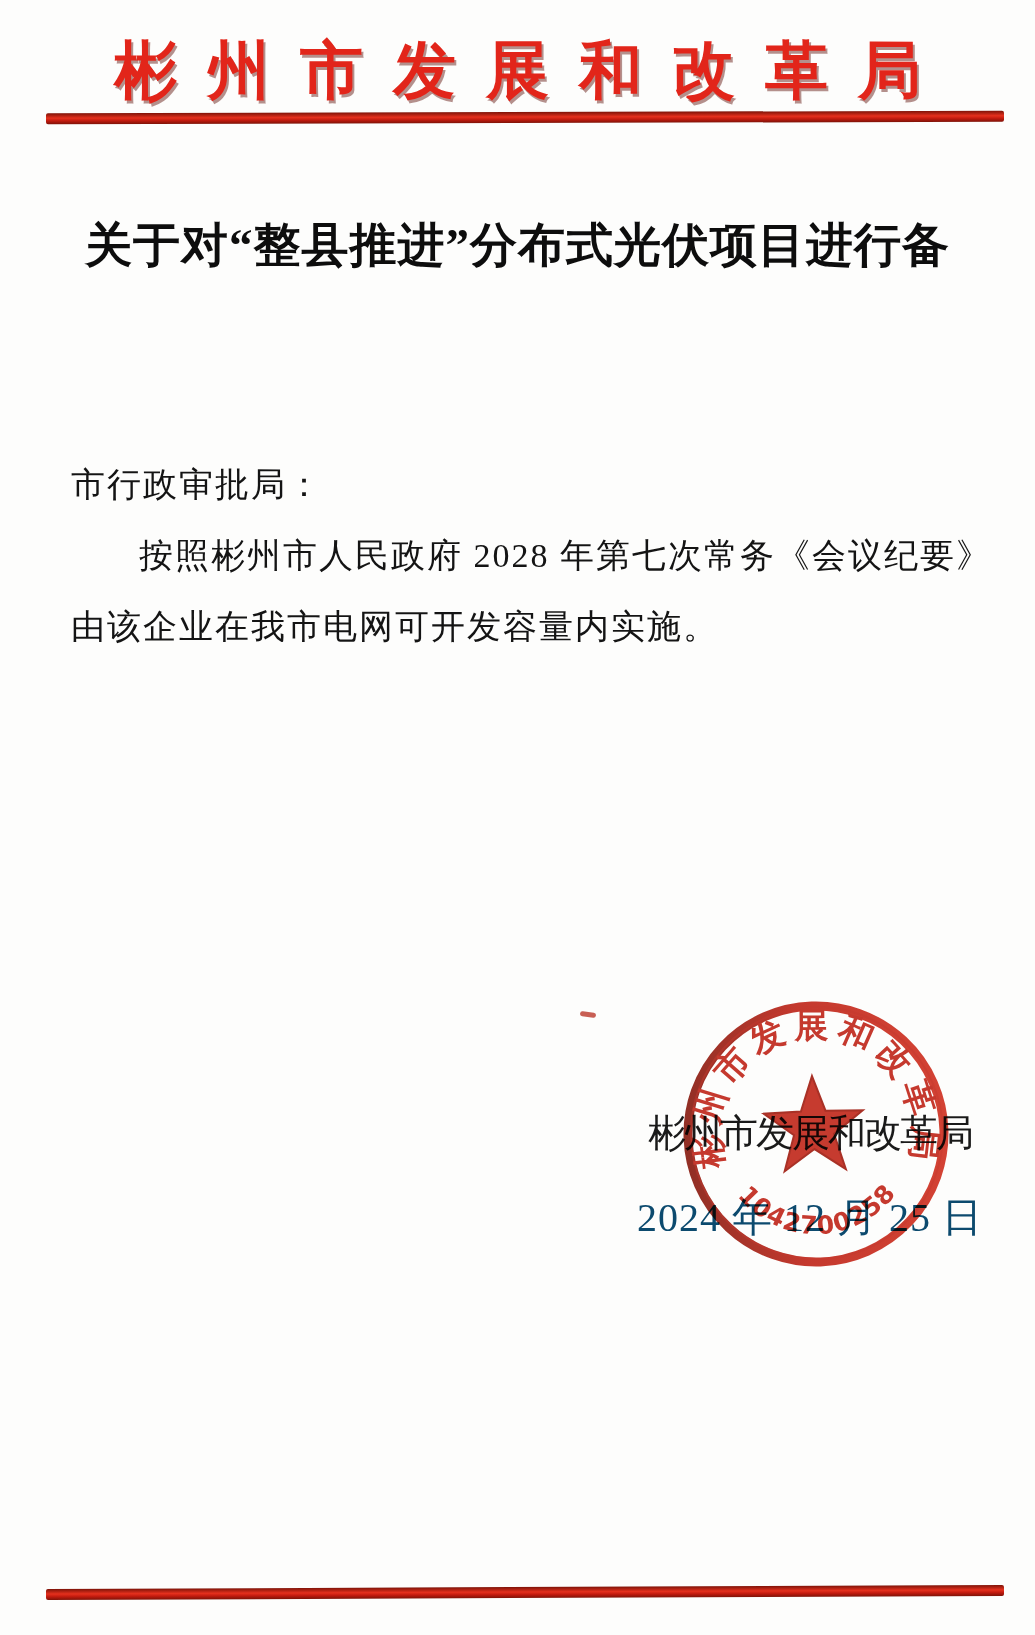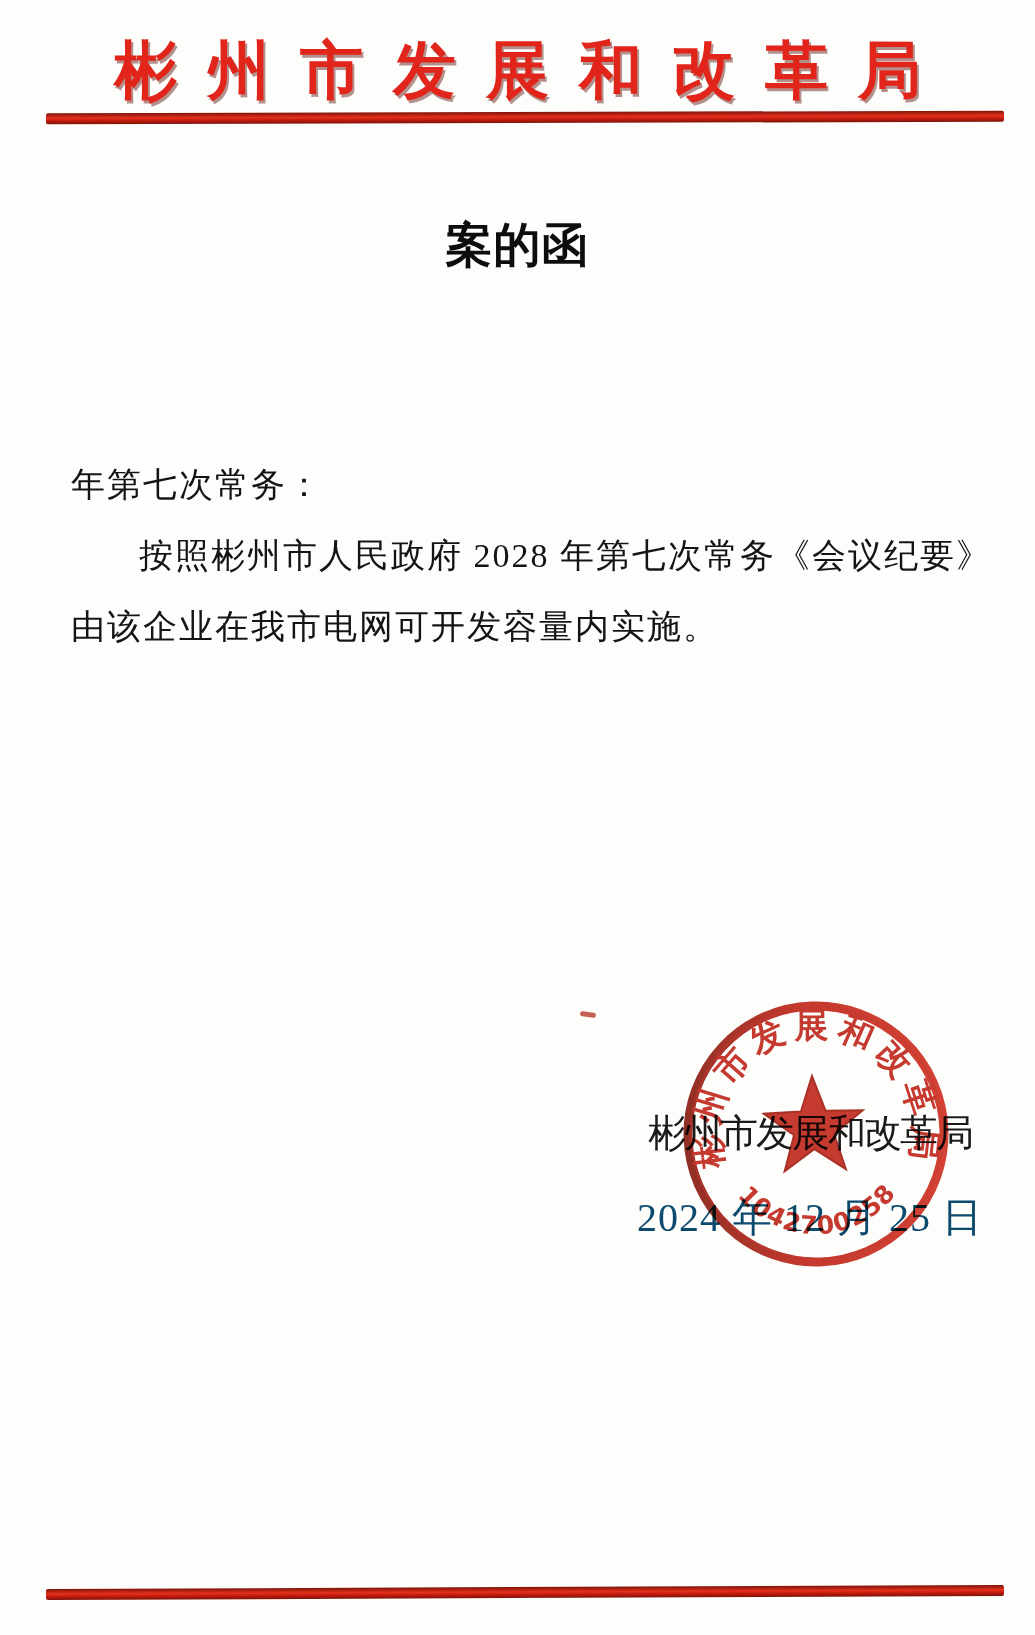--- a/index.html
+++ b/index.html
@@ -126,25 +126,25 @@
 </style>
 </head>
 <body>
 
 <div class="page">
 
   <div class="agency-header">彬州市发展和改革局</div>
   <div class="red-rule rule-top"></div>
 
   <div class="doc-title">
-    <div>案的函</div>
+    <div>关于对“整县推进”分布式光伏项目进行备</div>
   </div>
 
   <div class="doc-body">
-    <div class="body-line salutation">年第七次常务：</div>
+    <div class="body-line salutation">市行政审批局：</div>
     <div class="body-line indent">按照彬州市人民政府 2028 年第七次常务《会议纪要》</div>
     <div class="body-line last">由该企业在我市电网可开发容量内实施。</div>
   </div>
 
   <div class="sig-agency">彬州市发展和改革局</div>
   <div class="sig-date">2024 年 12 月 25 日</div>
 
   <div class="stamp-speck"></div>
 
   <div class="stamp">

